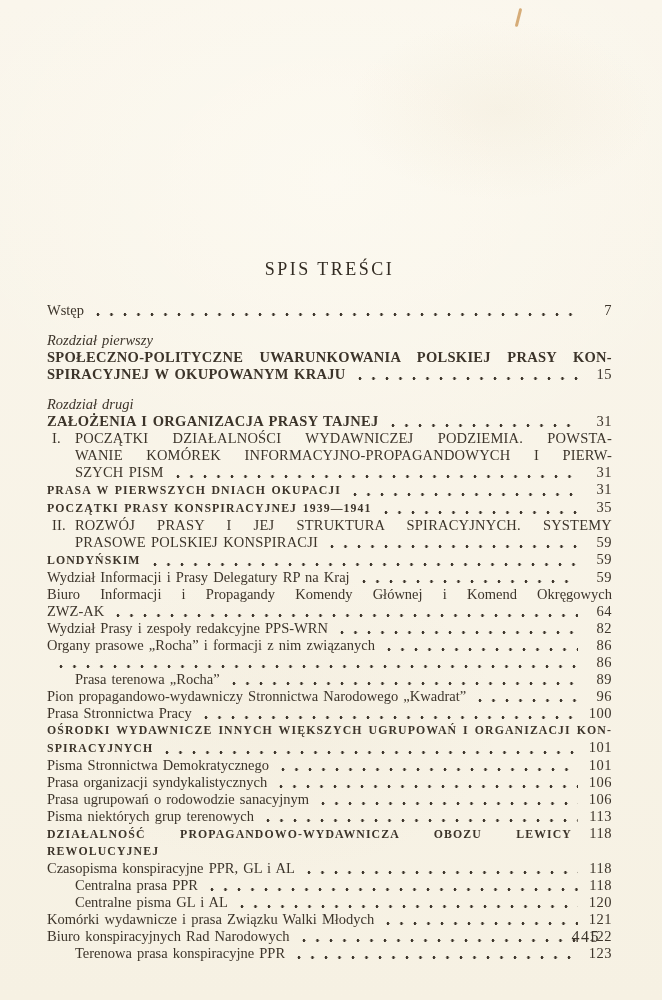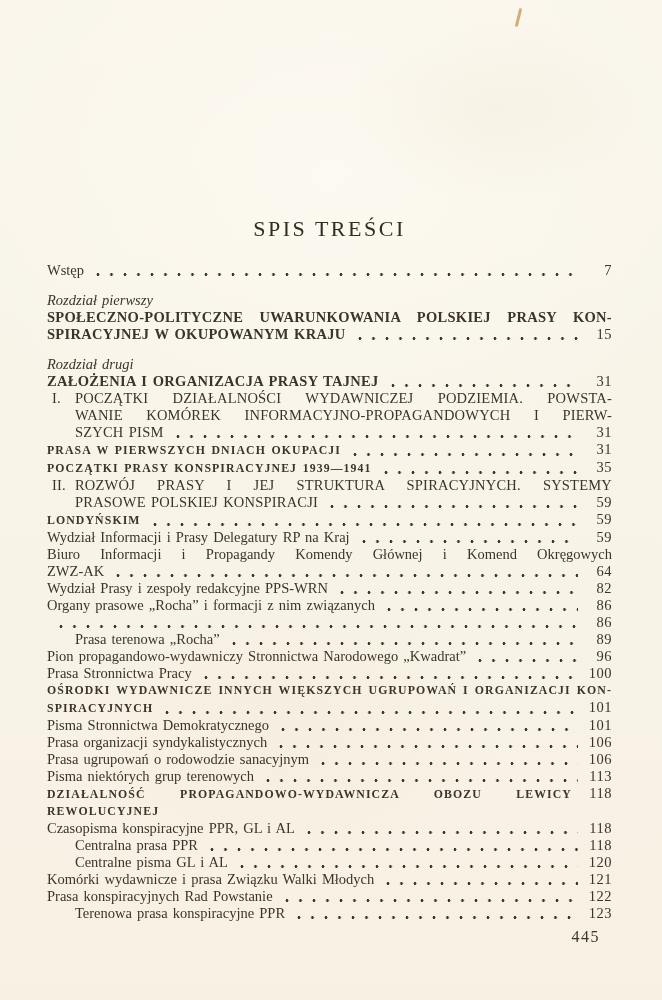--- a/index.html
+++ b/index.html
@@ -31,26 +31,27 @@
     left: 517px;
     top: 8px;
     width: 2.5px;
     height: 19px;
     background: var(--mark);
     border-radius: 2px;
     transform: rotate(14deg);
     opacity: 0.85;
   }
   .title {
-    font-size: 22px;
+    font-size: 18px;
     font-weight: normal;
     letter-spacing: 2.5px;
     text-align: center;
     line-height: 22px;
     color: #332c23;
+    margin-top: 40px;
   }
   .toc { margin-top: 22px; }
   .row {
     display: flex;
     align-items: baseline;
     line-height: 17px;
     min-height: 17px;
     font-size: 14.5px;
     word-spacing: 1.5px;
   }
@@ -304,21 +305,21 @@
     <span class="pageno">120</span>
   </div>
       <div class="row style-regular">
 
     <span class="text">Komórki wydawnicze i prasa Związku Walki Młodych</span>
     <span class="leader"></span>
     <span class="pageno">121</span>
   </div>
       <div class="row style-regular">
 
-    <span class="text">Prasa konspiracyjnych Rad Powstanie</span>
+    <span class="text">Biuro konspiracyjnych Rad Narodowych</span>
     <span class="leader"></span>
     <span class="pageno">122</span>
   </div>
       <div class="row style-regular indent">
 
     <span class="text">Terenowa prasa konspiracyjne PPR</span>
     <span class="leader"></span>
     <span class="pageno">123</span>
   </div>
     </div>

